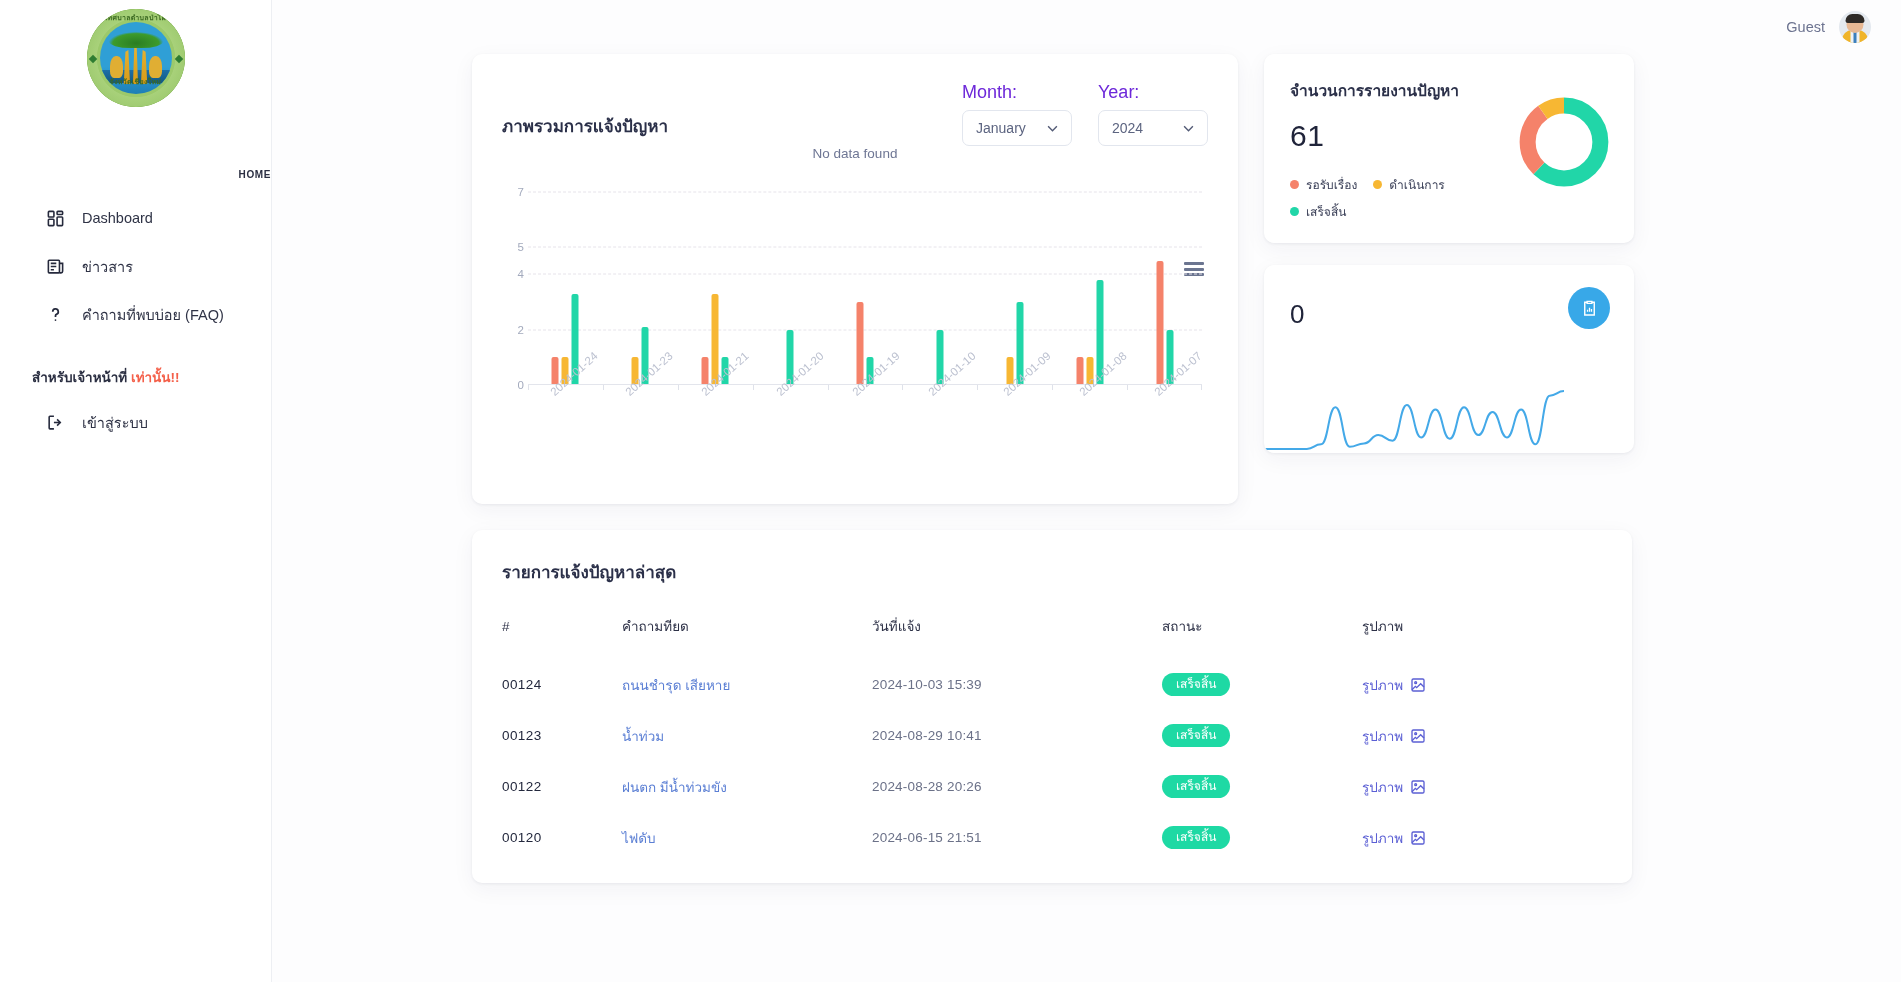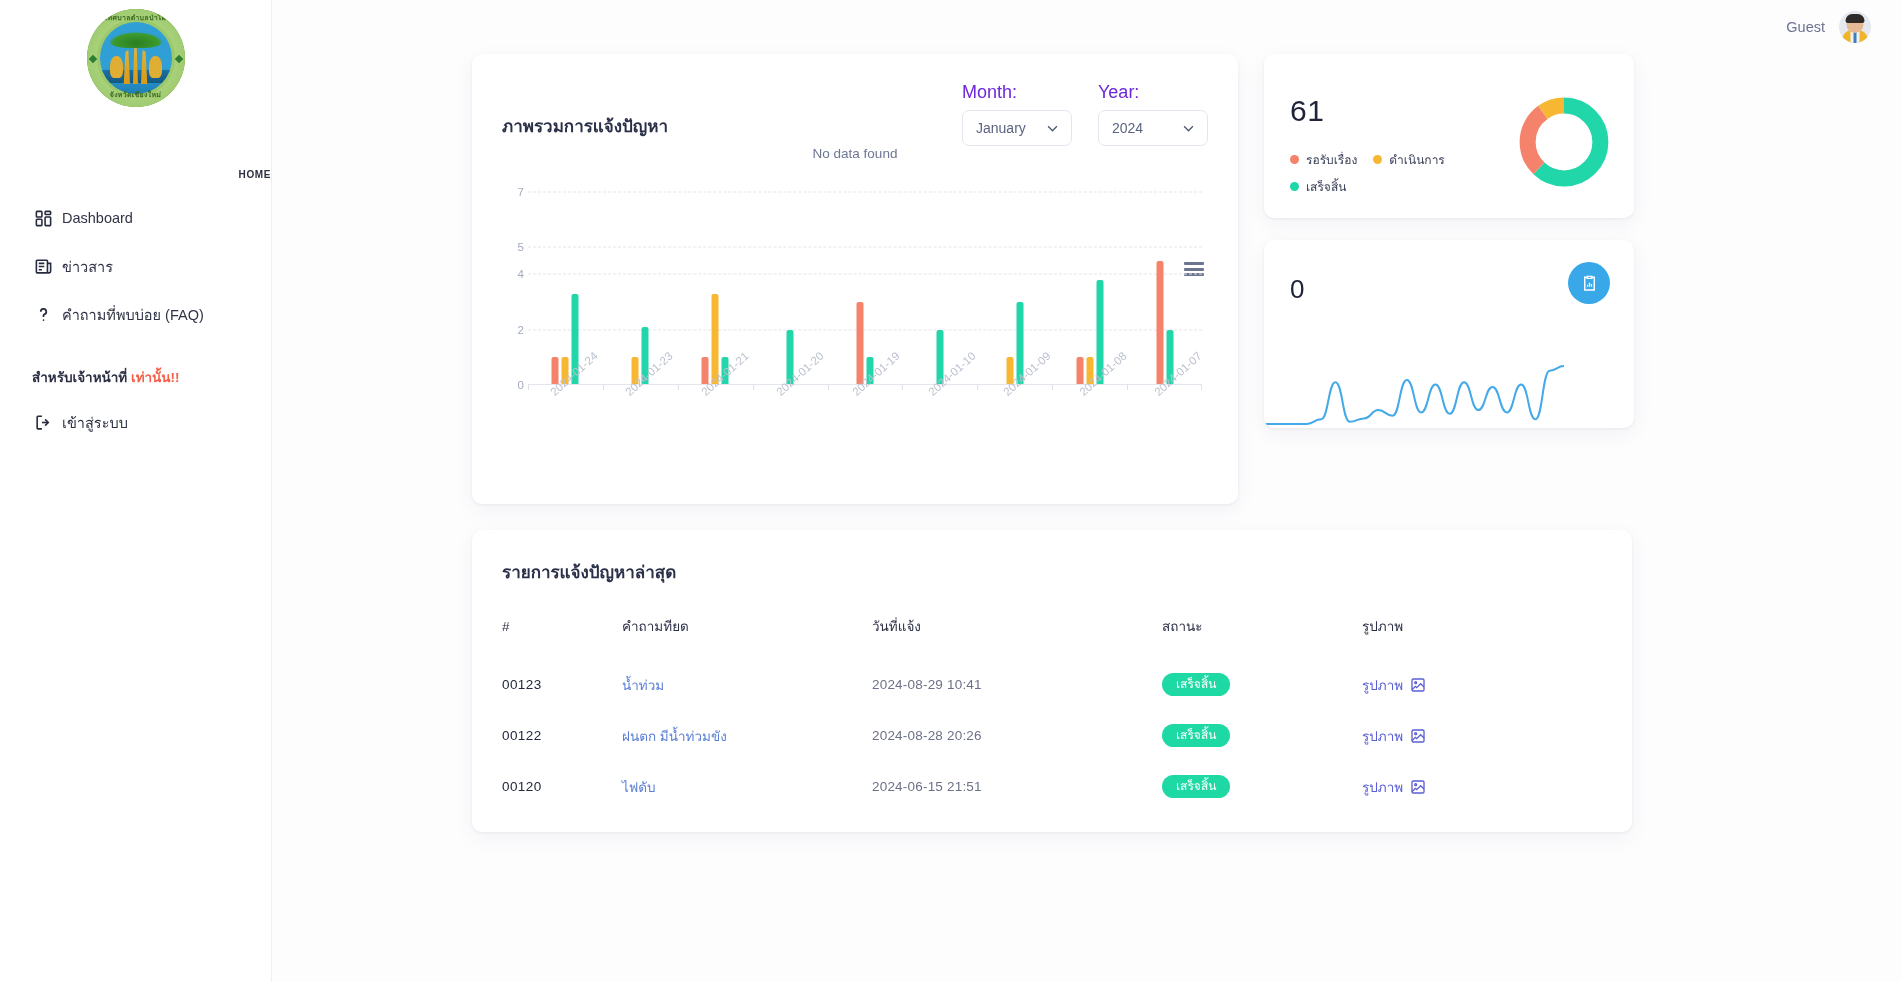--- a/index.html
+++ b/index.html
@@ -39,33 +39,33 @@
   .seal .water { position:absolute; left:0; bottom:11px; width:100%; height:13px;
      background: linear-gradient(#1c6fa8, #14597f); }
   .seal .elepL, .seal .elepR { position:absolute; bottom:16px; width:13px; height:22px;
      background:#e0ae33; border-radius:45% 45% 30% 30%; }
   .seal .elepL { left:10px; } .seal .elepR { right:10px; }
   .seal .txt-top, .seal .txt-bot {
      position:absolute; left:0; width:100%; text-align:center;
      font-size:7px; color:#3c6a22; font-weight:bold; letter-spacing:.3px;
      font-family:"DejaVu Sans", sans-serif; }
   .seal .txt-top { top:3px; }
-  .seal .txt-bot { bottom:7px; }
+  .seal .txt-bot { bottom:20px; }
   .seal .dotL, .seal .dotR { position:absolute; top:48%; width:6px; height:6px; background:#2e7d32;
      transform:rotate(45deg); }
   .seal .dotL { left:3px; } .seal .dotR { right:3px; }
 
   .nav-section-title {
     margin: 62px 0 0 32px;
     font-size: 10px; font-weight: bold; color: #2b2f42; letter-spacing: .6px; text-align: right;
   }
   .nav-list { margin-top: 14px; }
   .nav-item {
-    display: flex; align-items: center; gap: 8px;
-    height: 48px; padding-left: 32px; cursor: pointer; color: #3b3f55;
+    display: flex; align-items: center; gap: 16px;
+    height: 48px; padding-left: 44px; cursor: pointer; color: #3b3f55;
   }
   .nav-item .ic { width: 22px; height: 22px; display:flex; align-items:center; justify-content:center; color:#262a3d; }
   .nav-item .lbl { font-size: 14.5px; color: #2f3346; }
   .staff-note { margin: 28px 0 0 32px; font-size: 13.5px; font-weight: bold; color: #2b2f42; }
   .staff-note .warn { color: #f4604a; }
 
   
   .main { flex: 1; position: relative; height: 982px; overflow: hidden; }
   .topbar {
     height: 54px; display:flex; align-items:center; justify-content:flex-end;
@@ -377,20 +377,21 @@
               <div class="xlab" style="left: calc(61.1111% - 18px);">2024-01-10</div>
               <div class="xlab" style="left: calc(72.2222% - 18px);">2024-01-09</div>
               <div class="xlab" style="left: calc(83.3333% - 18px);">2024-01-08</div>
               <div class="xlab" style="left: calc(94.4444% - 18px);">2024-01-07</div>
             </div>
         </div>
 
         <div class="right-col">
 
           <div class="card stat-card">
+            <div class="stat-title">จำนวนการรายงานปัญหา</div>
             <div class="stat-num">61</div>
             <div class="legend">
                 <div class="leg">
                   <span class="dot" style="background: rgb(245, 130, 106);"></span>
                   <span>รอรับเรื่อง</span>
                 </div>
                 <div class="leg">
                   <span class="dot" style="background: rgb(247, 183, 51);"></span>
                   <span>ดำเนินการ</span>
                 </div>
@@ -432,20 +433,34 @@
           <thead>
               <tr id="thead-row">
                 <th>#</th>
                 <th>คำถามทียด</th>
                 <th>วันที่แจ้ง</th>
                 <th>สถานะ</th>
                 <th>รูปภาพ</th>
               </tr>
             </thead>
           <tbody id="tbody">
+              <tr>
+                <td class="id">00124</td>
+                <td class="detail"><a>ถนนชำรุด เสียหาย</a></td>
+                <td class="date">2024-10-03 15:39</td>
+                <td><span class="badge">เสร็จสิ้น</span></td>
+                <td><span class="imglink">
+                    <span class="t">รูปภาพ</span>
+                    <svg width="16" height="16" viewBox="0 0 24 24" fill="none" stroke="#5b5fd4" stroke-width="2">
+                      <rect x="3" y="3" width="18" height="18" rx="2"></rect>
+                      <circle cx="8.5" cy="8.5" r="1.4"></circle>
+                      <path d="M21 15l-5-5-6 6-2-2-5 5"></path>
+                    </svg>
+                  </span></td>
+              </tr>
               <tr>
                 <td class="id">00123</td>
                 <td class="detail"><a>น้ำท่วม</a></td>
                 <td class="date">2024-08-29 10:41</td>
                 <td><span class="badge">เสร็จสิ้น</span></td>
                 <td><span class="imglink">
                     <span class="t">รูปภาพ</span>
                     <svg width="16" height="16" viewBox="0 0 24 24" fill="none" stroke="#5b5fd4" stroke-width="2">
                       <rect x="3" y="3" width="18" height="18" rx="2"></rect>
                       <circle cx="8.5" cy="8.5" r="1.4"></circle>

